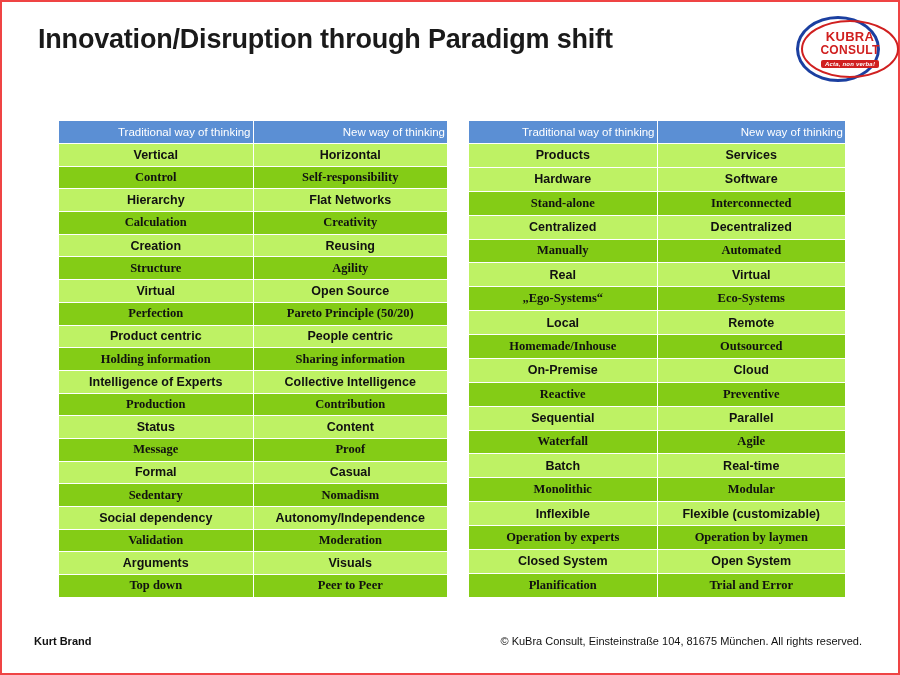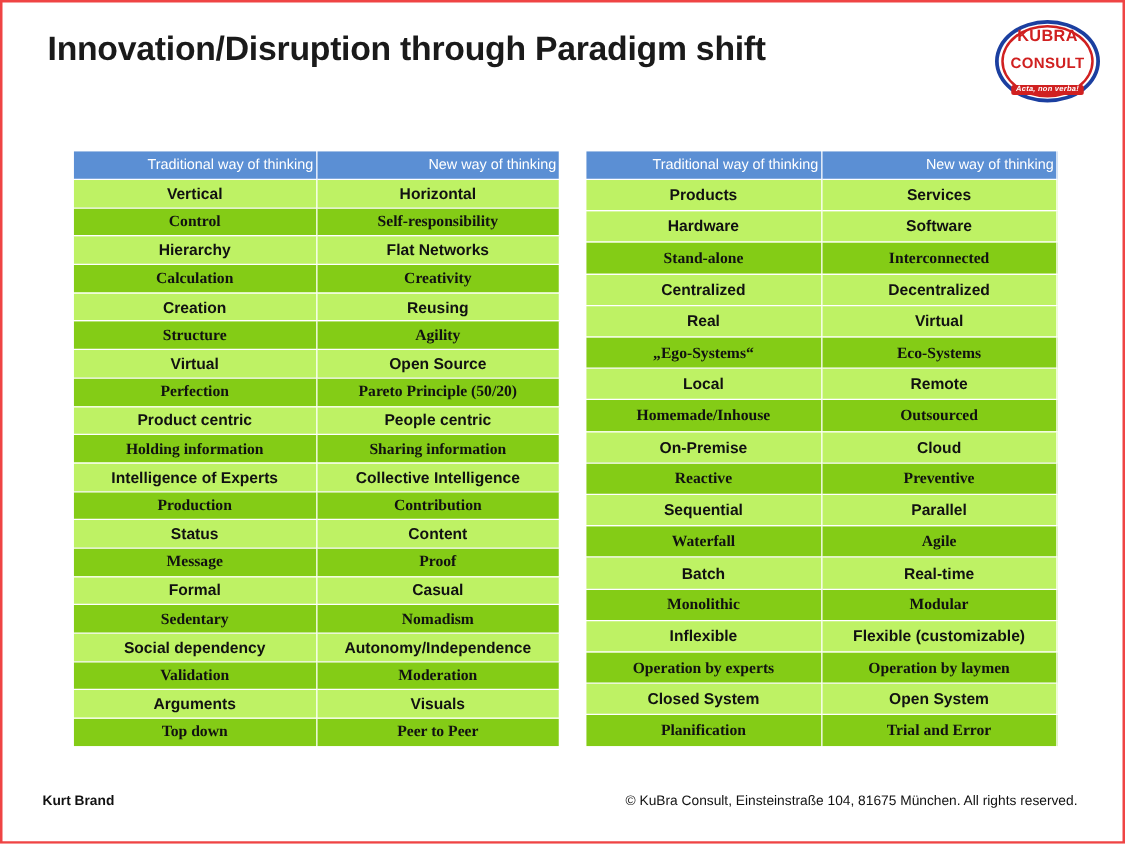--- a/index.html
+++ b/index.html
@@ -46,29 +46,29 @@
     height: 66px;
     border-radius: 50%;
     background: #ffffff;
     border: 3px solid #1b3fa0;
     box-sizing: border-box;
   }
   .logo-inner {
     position: absolute;
     left: 5px;
     top: 4px;
-    width: 74px;
+    width: 98px;
     height: 58px;
     border-radius: 50%;
     border: 2px solid #d02020;
     box-sizing: border-box;
     display: flex;
     flex-direction: column;
     align-items: center;
-    justify-content: space-between;
+    justify-content: center;
   }
   .logo-l1 {
     font-size: 13px;
     font-weight: bold;
     color: #d02020;
     line-height: 13px;
     letter-spacing: 0.3px;
   }
   .logo-l2 {
     font-size: 12px;
@@ -269,20 +269,24 @@
             <td>Software</td>
           </tr>
           <tr class="even">
             <td>Stand-alone</td>
             <td>Interconnected</td>
           </tr>
           <tr class="odd">
             <td>Centralized</td>
             <td>Decentralized</td>
           </tr>
+          <tr class="even">
+            <td>Manually</td>
+            <td>Automated</td>
+          </tr>
           <tr class="odd">
             <td>Real</td>
             <td>Virtual</td>
           </tr>
           <tr class="even">
             <td>„Ego-Systems“</td>
             <td>Eco-Systems</td>
           </tr>
           <tr class="odd">
             <td>Local</td>

